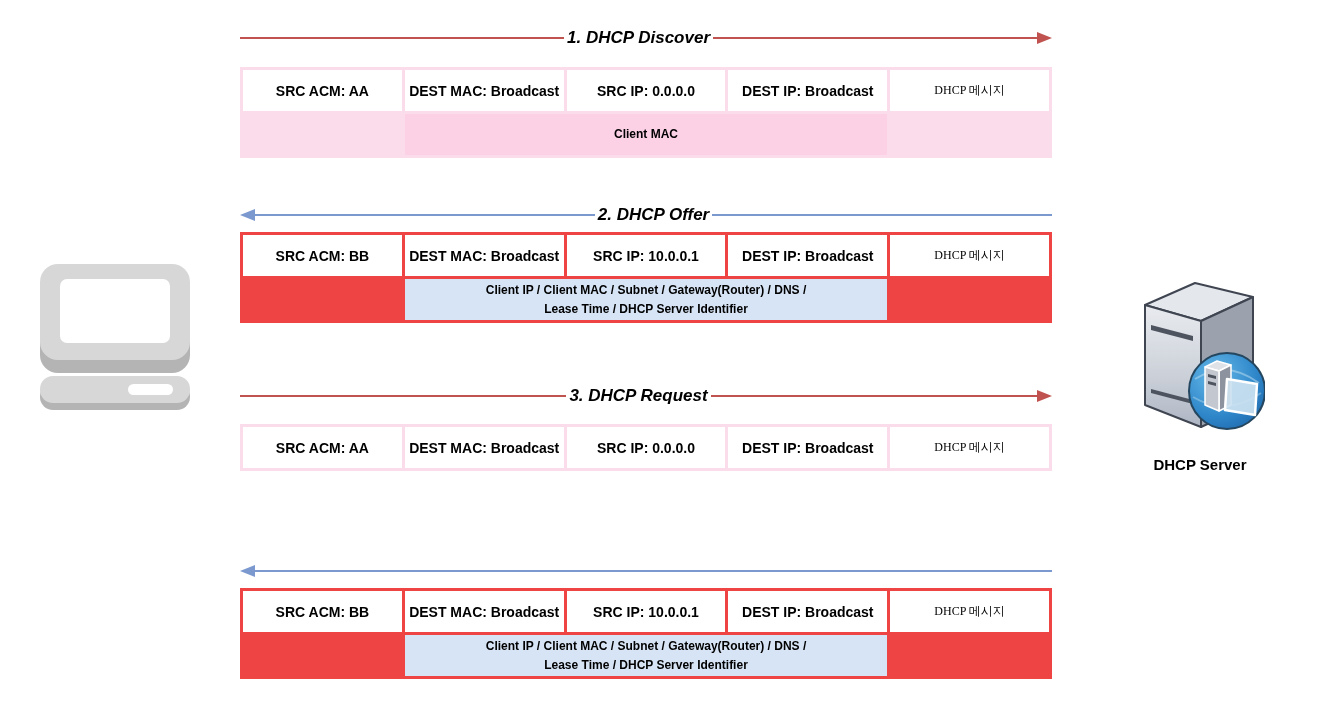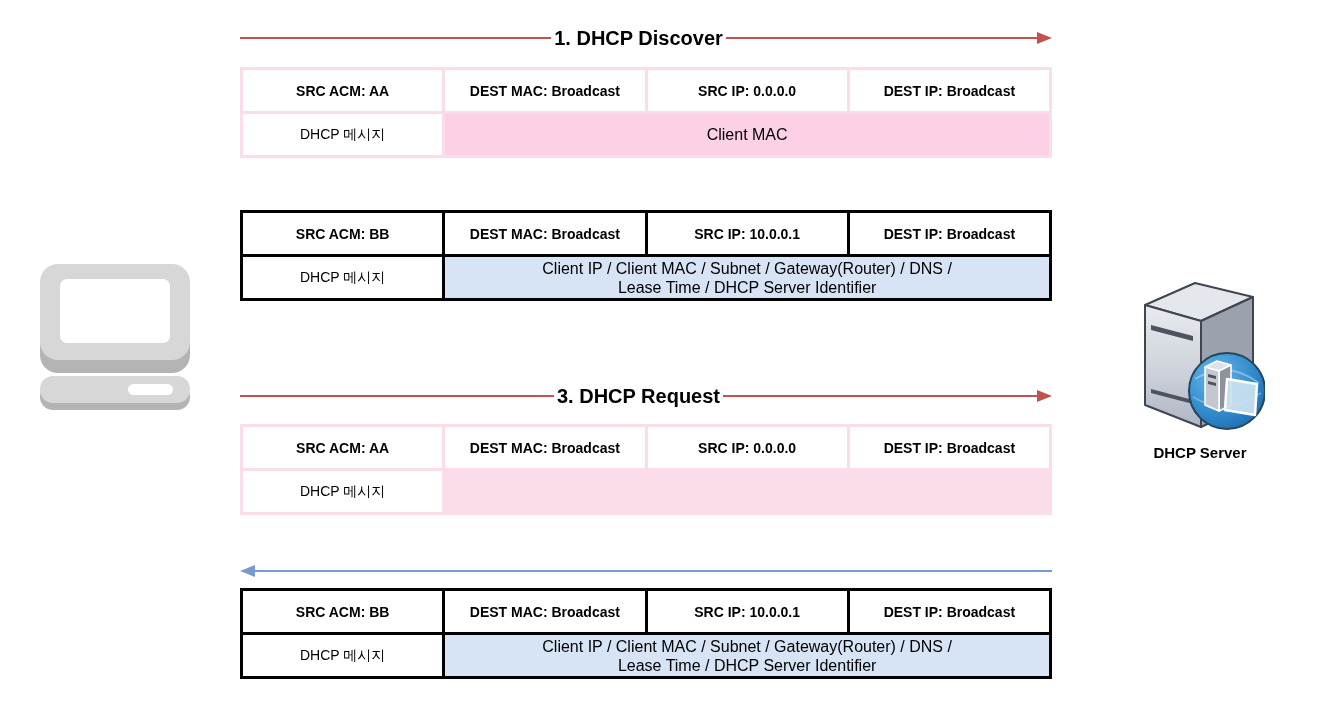--- a/index.html
+++ b/index.html
@@ -6,51 +6,51 @@
   body { font-family: "Liberation Sans", "DejaVu Sans", sans-serif; color:#000; }
 
   .canvas { position:relative; width:1338px; height:728px; background:#ffffff; overflow:hidden; }
 
   
   .endpoint { position:absolute; text-align:center; }
   .endpoint-client { left:36px; top:263px; width:158px; }
   .endpoint-server { left:1098px; top:275px; width:204px; }
   .endpoint svg { display:block; margin:0 auto; }
   .endpoint-label { margin-top:19px; font-weight:bold; font-size:15px; line-height:22px; }
-  .endpoint-server .endpoint-label { margin-top:7px; }
+  .endpoint-server .endpoint-label { margin-top:19px; }
 
   
   .flow { position:absolute; left:240px; top:0; width:812px; }
   .step { position:absolute; left:0; width:812px; }
   .step-1 { top:27px; }
   .step-2 { top:204px; }
   .step-3 { top:385px; }
   .step-4 { top:560px; }
 
   .arrow-row { display:flex; align-items:center; height:22px; }
   .arrow-row .line { flex:1; height:2px; }
-  .arrow-row .arrow-title { font-weight:bold; font-size:20px; padding:0 3px; white-space:nowrap; }
+  .arrow-row .arrow-title { font-weight:bold; font-size:17px; padding:0 3px; white-space:nowrap;font-style:italic; }
   .head { width:0; height:0; flex:none; }
   .head-right { border-top:6px solid transparent; border-bottom:6px solid transparent; border-left:15px solid; }
   .head-left  { border-top:6px solid transparent; border-bottom:6px solid transparent; border-right:15px solid; }
 
   .theme-pink .line { background:#c0524f; }
   .theme-pink .head-right { border-left-color:#c0524f; }
   .theme-blue .line { background:#7c99cf; }
   .theme-blue .head-left { border-right-color:#7c99cf; }
 
-  .pkt-table { margin-top:17px; display:grid; grid-template-columns:repeat(4,1fr); gap:3px; padding:3px; }
+  .pkt-table { margin-top:17px; display:grid; grid-template-columns:repeat(5,1fr); gap:3px; padding:3px; }
   .step-1 .pkt-table { margin-top:18px; }
   .theme-pink .pkt-table { background:#fbdcea; }
-  .theme-blue .pkt-table { background:#000000;margin-top:6px; }
+  .theme-blue .pkt-table { background:#ef4444;margin-top:6px; }
 
   .cell { background:#ffffff; min-height:41px; display:flex; align-items:center; justify-content:center; text-align:center; }
   .cell-hdr { font-weight:bold; font-size:14px; }
-  .cell-label { font-size:14px; }
-  .cell-msg { grid-column:2 / 5; font-weight:normal; font-size:16px; line-height:19px; white-space:pre-line; }
+  .cell-label { font-size:12px;font-family:Liberation Serif, serif; }
+  .cell-msg { grid-column:2 / 5; font-weight:bold; font-size:12px; line-height:19px; white-space:pre-line; }
   .theme-pink .cell-msg { background:#fcd0e5; }
   .theme-blue .cell-msg { background:#d7e4f5; }
 </style>
 </head>
 <body>
 
 <div class="canvas">
 
   <div class="endpoint endpoint-client">
     <svg width="152" height="148" viewBox="0 0 152 148">
@@ -114,20 +114,26 @@
         <div class="cell cell-hdr">SRC ACM: AA</div>
         <div class="cell cell-hdr">DEST MAC: Broadcast</div>
         <div class="cell cell-hdr">SRC IP: 0.0.0.0</div>
         <div class="cell cell-hdr">DEST IP: Broadcast</div>
         <div class="cell cell-label">DHCP 메시지</div>
         <div class="cell cell-msg">Client MAC</div>
       </div>
     </section>
 
     <section class="step step-2 theme-blue">
+      <div class="arrow-row">
+        <div class="head head-left"></div>
+        <div class="line"></div>
+        <div class="arrow-title">2. DHCP Offer</div>
+        <div class="line"></div>
+      </div>
       <div class="pkt-table">
         <div class="cell cell-hdr">SRC ACM: BB</div>
         <div class="cell cell-hdr">DEST MAC: Broadcast</div>
         <div class="cell cell-hdr">SRC IP: 10.0.0.1</div>
         <div class="cell cell-hdr">DEST IP: Broadcast</div>
         <div class="cell cell-label">DHCP 메시지</div>
         <div class="cell cell-msg">Client IP / Client MAC / Subnet / Gateway(Router) / DNS /
 Lease Time / DHCP Server Identifier</div>
       </div>
     </section>

